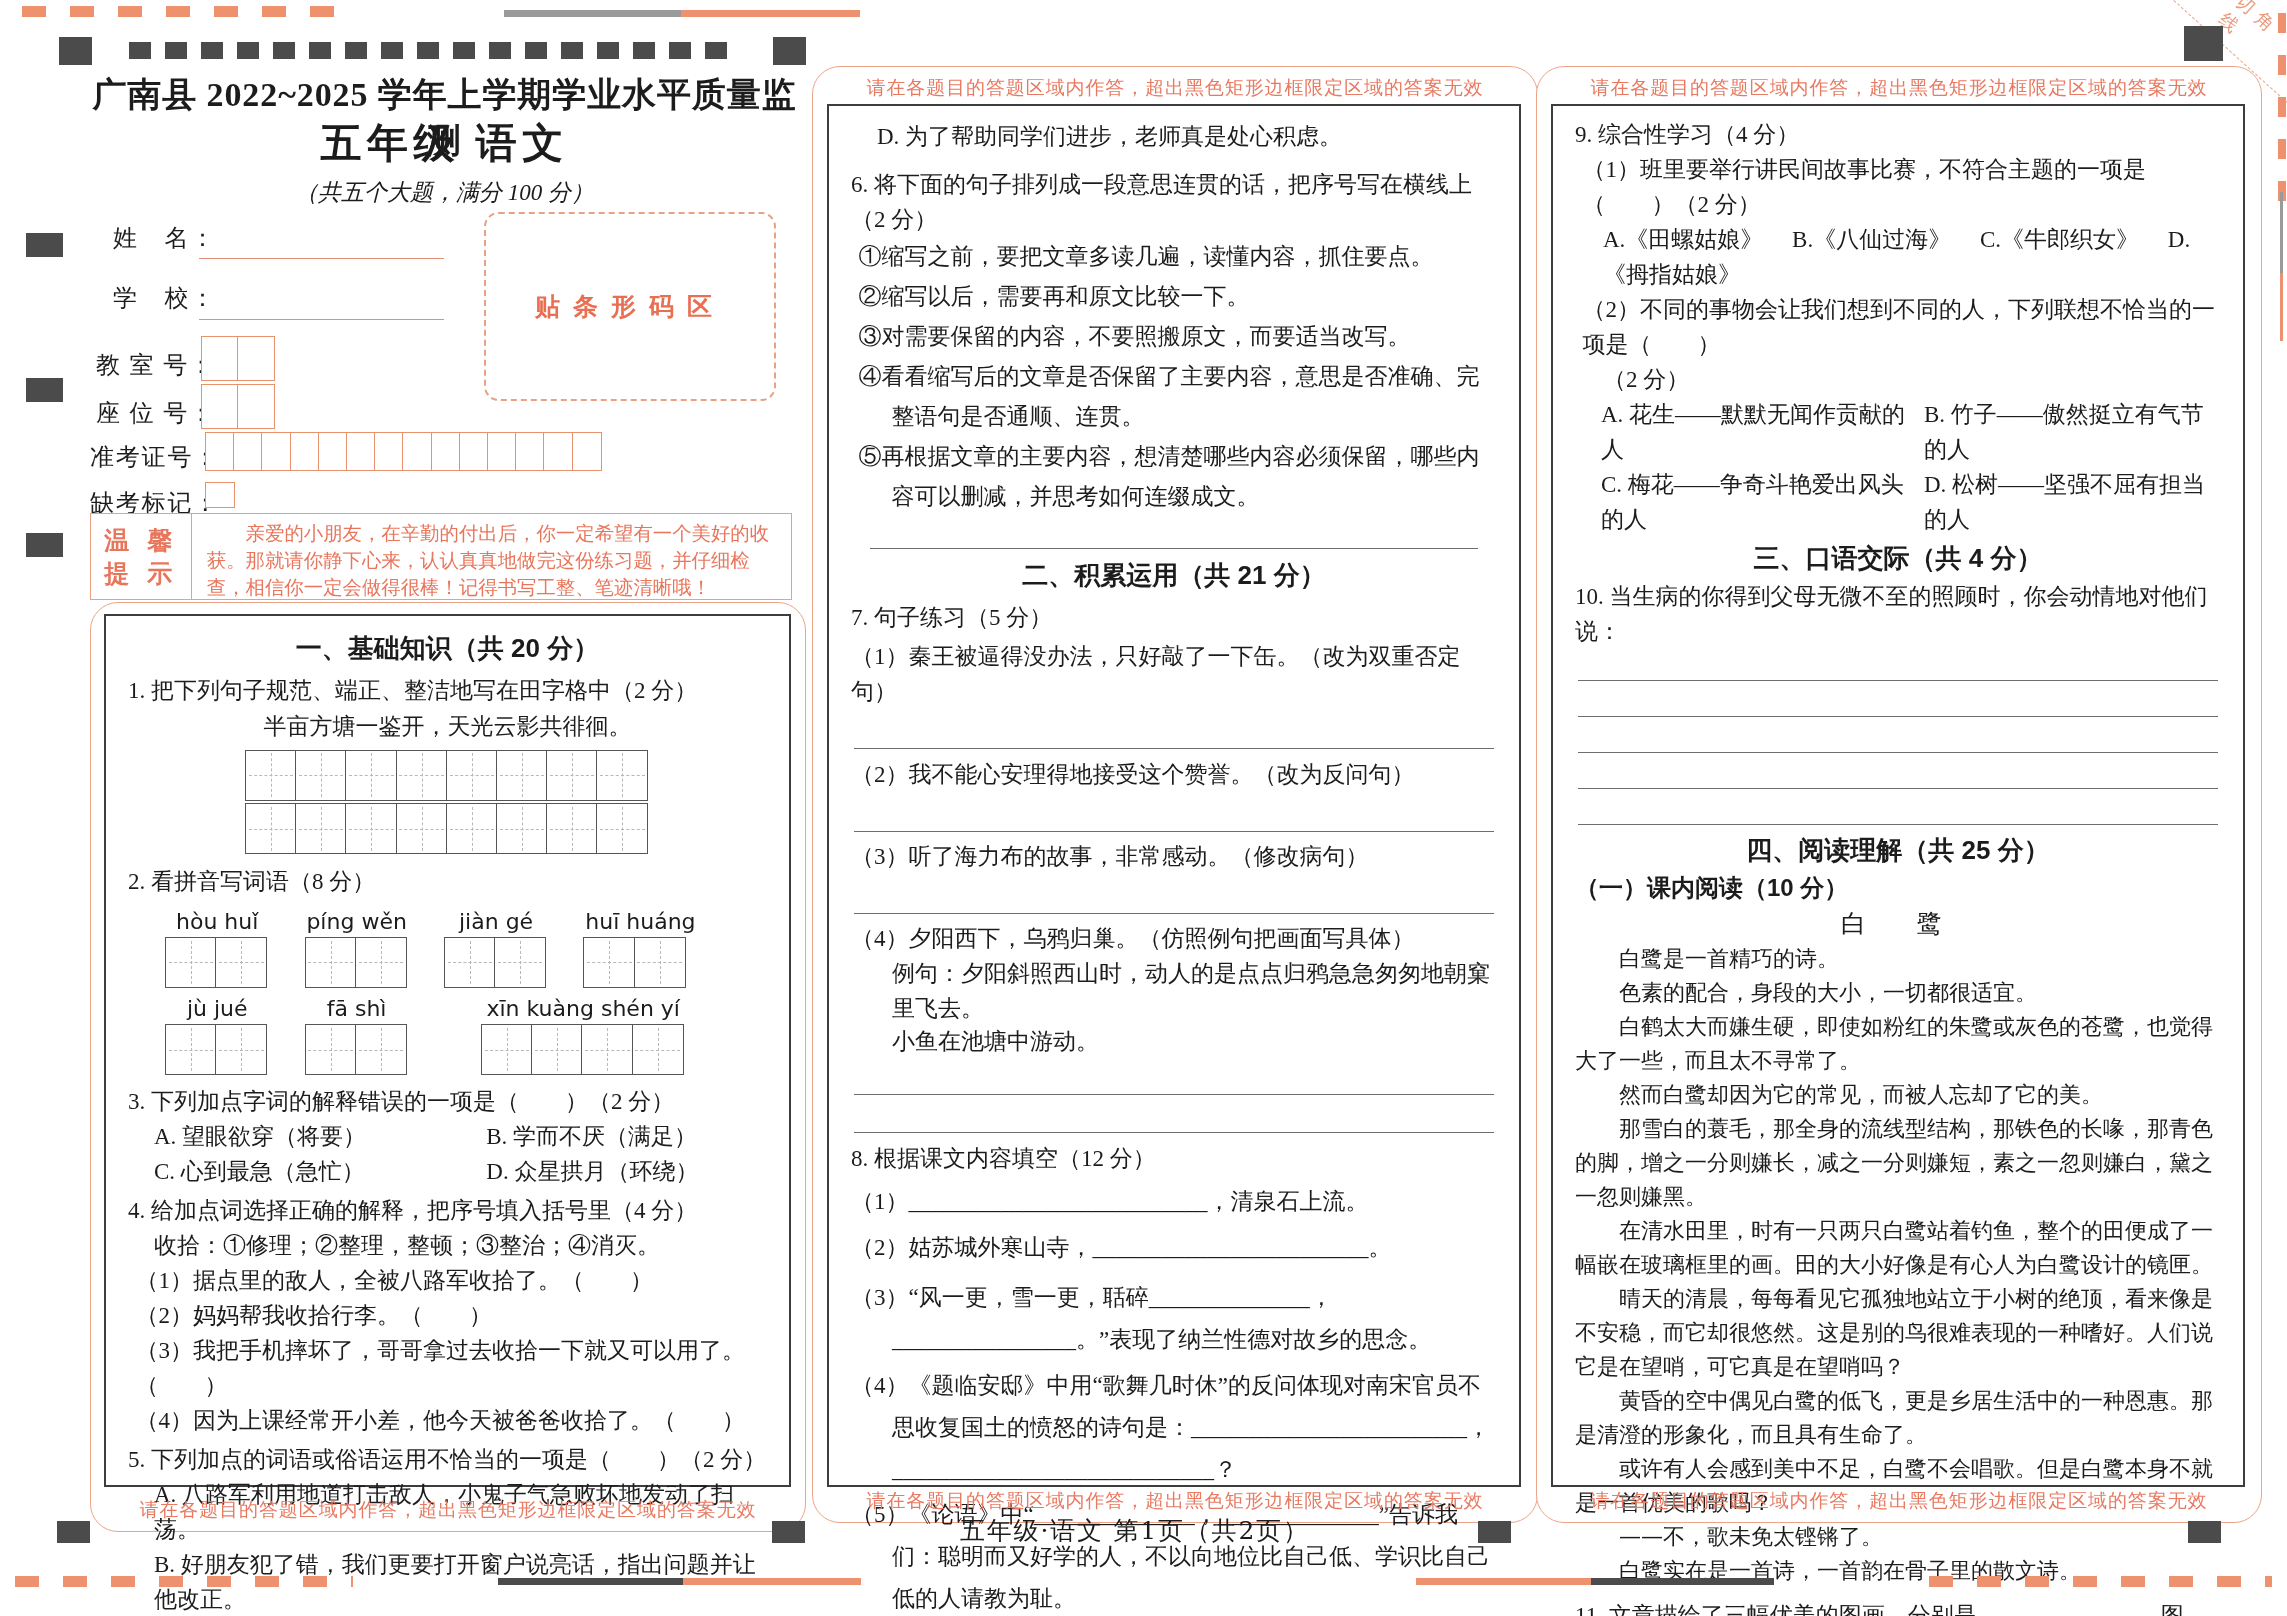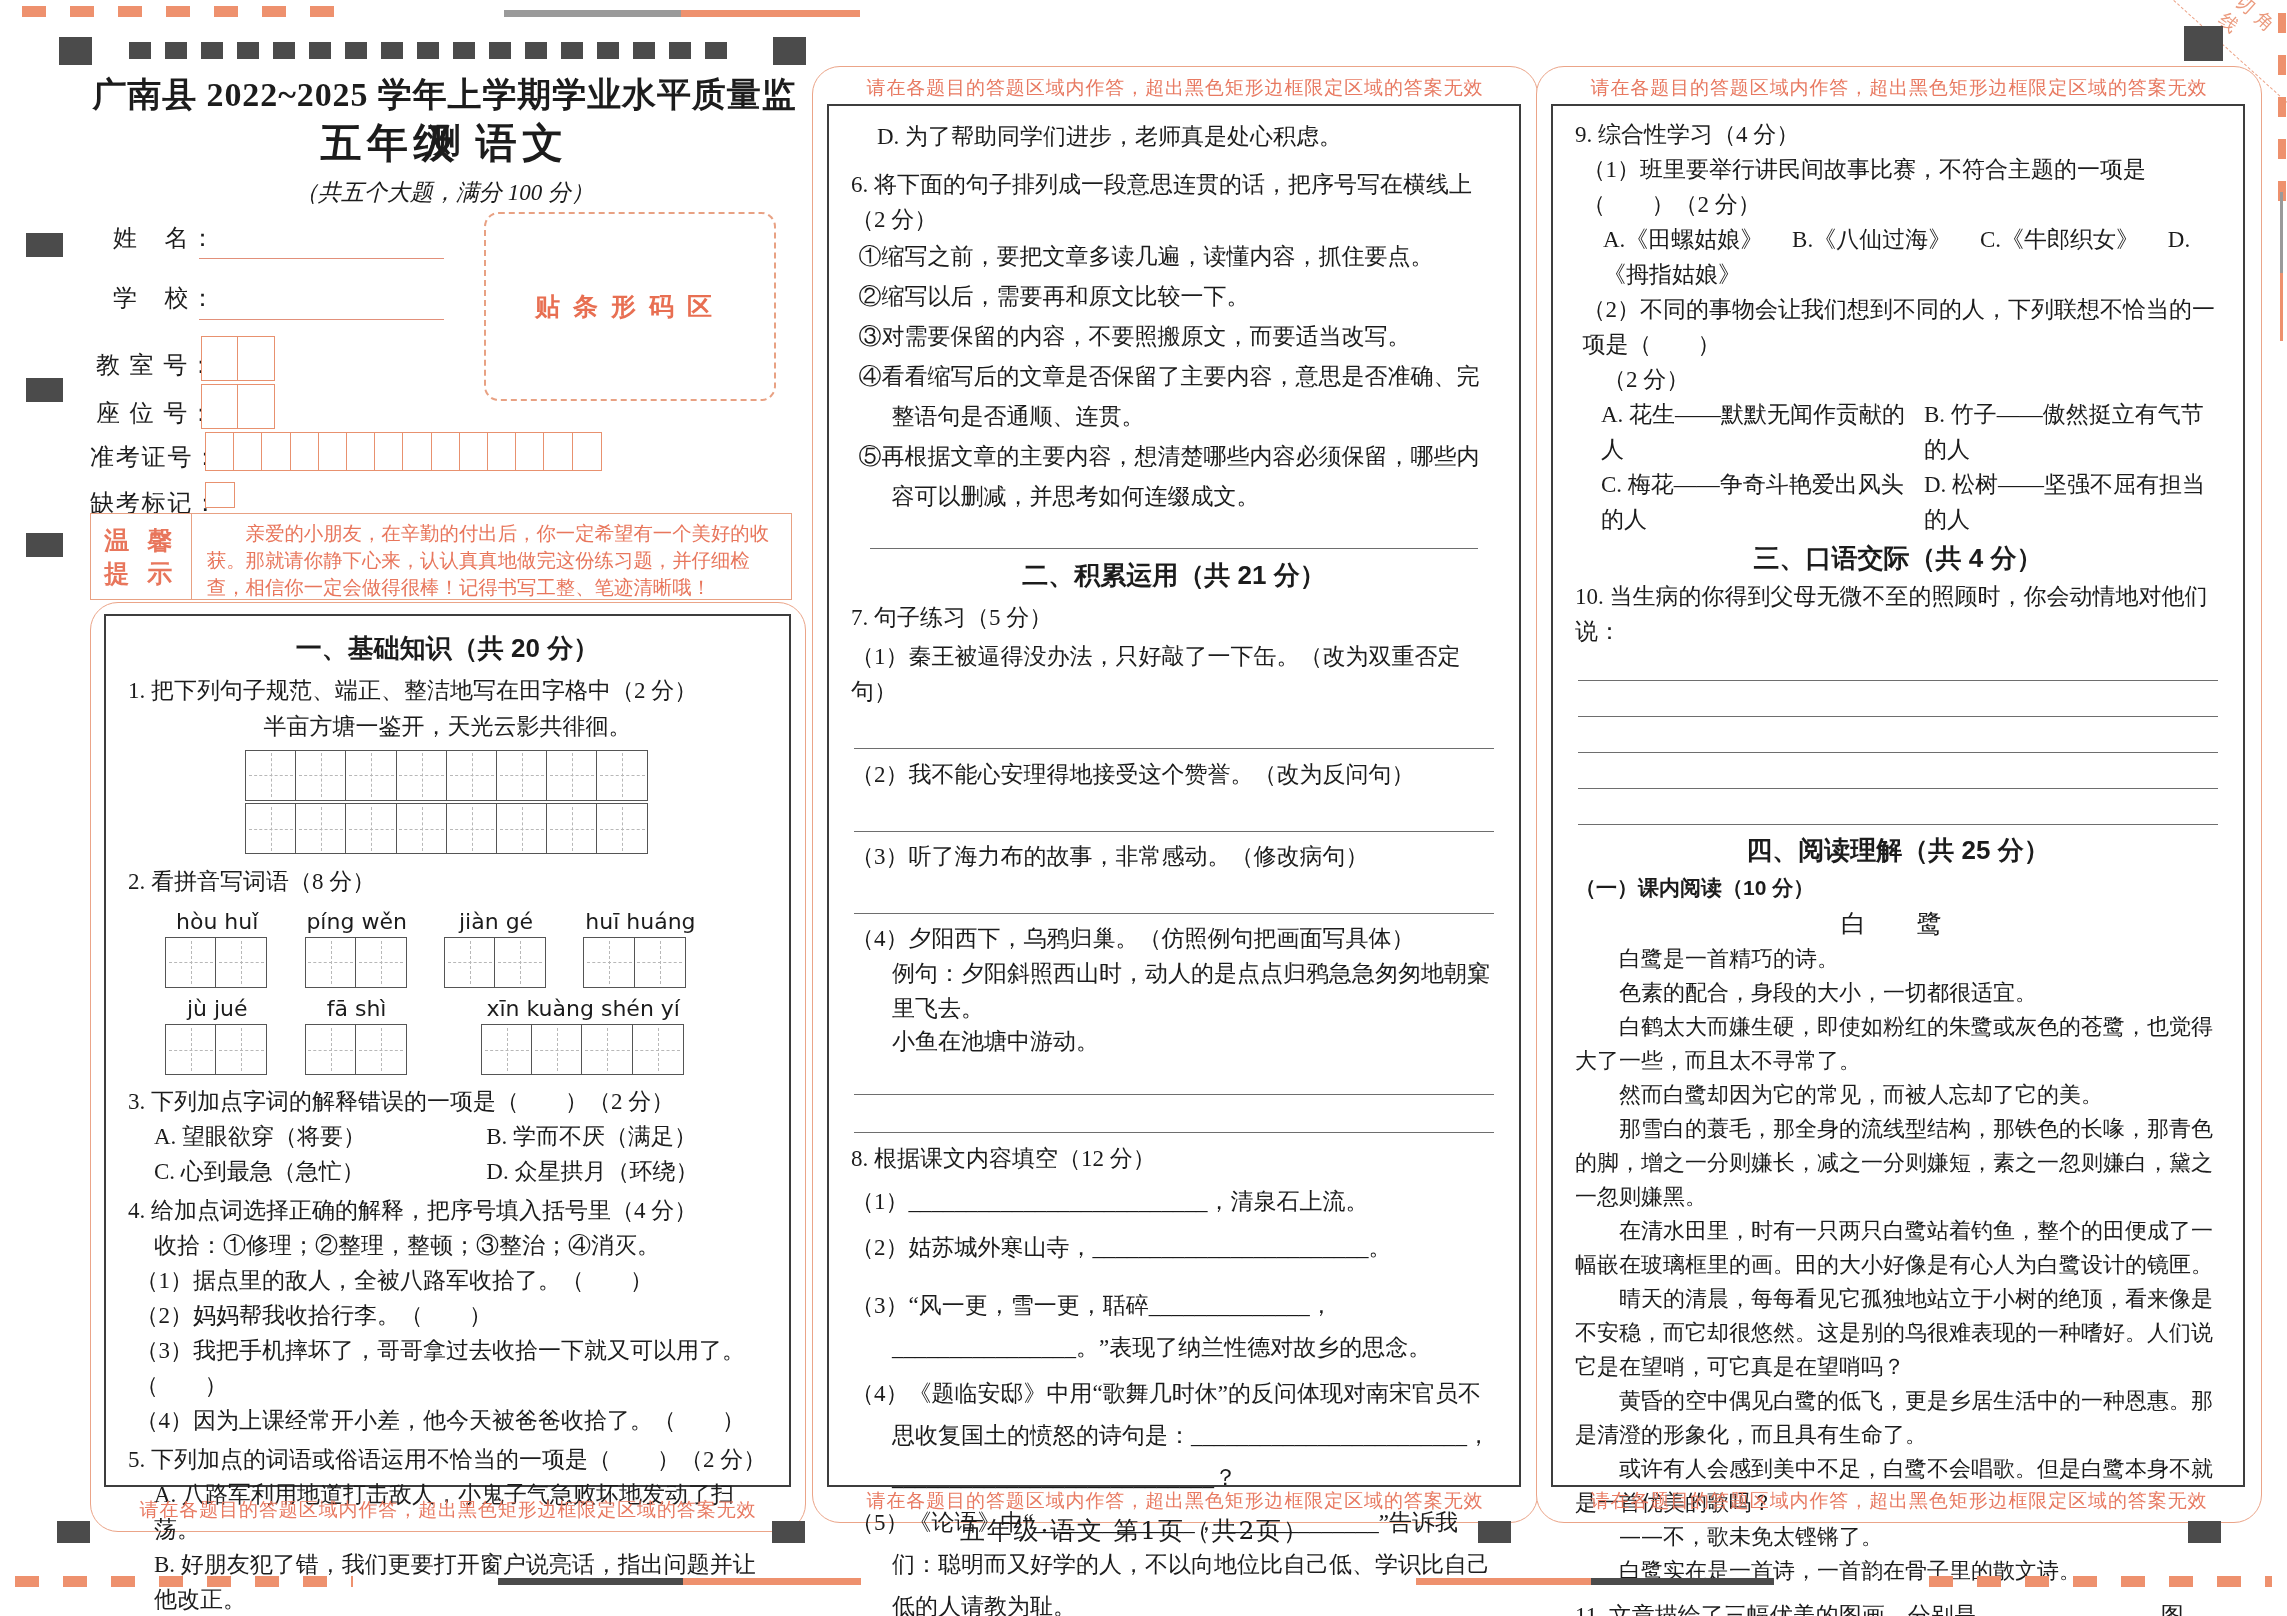--- a/index.html
+++ b/index.html
@@ -279,21 +279,21 @@
       <div class="qline" style="margin-top:5.5px;">（3）听了海力布的故事，非常感动。（修改病句）</div>
       <div class="rule full" style="margin-top:39px;"></div>
       <div class="qline" style="margin-top:5.5px;">（4）夕阳西下，乌鸦归巢。（仿照例句把画面写具体）</div>
       <div class="qline" style="padding-left:41px;font-family:'DejaVu Serif',serif;">例句：夕阳斜照西山时，动人的是点点归鸦急急匆匆地朝窠里飞去。</div>
       <div class="qline" style="padding-left:41px;font-family:Liberation Mono, monospace;">小鱼在池塘中游动。</div>
       <div class="rule full" style="margin-top:33px;"></div>
       <div class="rule full" style="margin-top:37px;"></div>
       <div class="qline" style="margin-top:5.5px;">8. 根据课文内容填空（12 分）</div>
       <div class="hang2" style="margin-top:5.5px;">（1）__________________________，清泉石上流。</div>
       <div class="hang2" style="margin-top:3.7px;">（2）姑苏城外寒山寺，________________________。</div>
-      <div class="hang2" style="margin-top:16px;">（3）“风一更，雪一更，聒碎______________，________________。”表现了纳兰性德对故乡的思念。</div>
+      <div class="hang2" style="margin-top:8px;">（3）“风一更，雪一更，聒碎______________，________________。”表现了纳兰性德对故乡的思念。</div>
       <div class="hang2" style="margin-top:3.7px;">（4）《题临安邸》中用“歌舞几时休”的反问体现对南宋官员不思收复国土的愤怒的诗句是：________________________，____________________________？</div>
       <div class="hang2" style="margin-top:3.7px;">（5）《论语》中“______________，______________”告诉我们：聪明而又好学的人，不以向地位比自己低、学识比自己低的人请教为耻。</div>
 
     </div>
   </div>
   <div class="warn bot">请在各题目的答题区域内作答，超出黑色矩形边框限定区域的答案无效</div>
 </div>
 
 <div class="colwrap" style="left:1536px;top:66px;width:724px;height:1455px;">
   <div class="warn top">请在各题目的答题区域内作答，超出黑色矩形边框限定区域的答案无效</div>
@@ -313,21 +313,21 @@
         <div class="o2">D. 松树——坚强不屈有担当的人</div>
       </div>
       <div class="h-sec" style="margin:3.7px 0;">三、口语交际（共 4 分）</div>
       <div class="qline">10. 当生病的你得到父母无微不至的照顾时，你会动情地对他们说：</div>
       <div class="rule full" style="margin-top:31px;"></div>
       <div class="rule full" style="margin-top:35px;"></div>
       <div class="rule full" style="margin-top:35px;"></div>
       <div class="rule full" style="margin-top:35px;"></div>
       <div class="rule full" style="margin-top:35px;"></div>
       <div class="h-sec" style="margin:7.4px 0 1.8px 0;">四、阅读理解（共 25 分）</div>
-      <div class="qline" style="font-weight:bold;font-family:'Liberation Sans',sans-serif;font-size:21px;">（一）课内阅读（10 分）</div>
+      <div class="qline" style="font-weight:bold;font-family:'Liberation Sans',sans-serif;font-size:24px;">（一）课内阅读（10 分）</div>
       <div class="ptitle">白　鹭</div>
       <div class="passage">
         <p>白鹭是一首精巧的诗。</p>
         <p>色素的配合，身段的大小，一切都很适宜。</p>
         <p>白鹤太大而嫌生硬，即使如粉红的朱鹭或灰色的苍鹭，也觉得大了一些，而且太不寻常了。</p>
         <p>然而白鹭却因为它的常见，而被人忘却了它的美。</p>
         <p>那雪白的蓑毛，那全身的流线型结构，那铁色的长喙，那青色的脚，增之一分则嫌长，减之一分则嫌短，素之一忽则嫌白，黛之一忽则嫌黑。</p>
         <p>在清水田里，时有一只两只白鹭站着钓鱼，整个的田便成了一幅嵌在玻璃框里的画。田的大小好像是有心人为白鹭设计的镜匣。</p>
         <p>晴天的清晨，每每看见它孤独地站立于小树的绝顶，看来像是不安稳，而它却很悠然。这是别的鸟很难表现的一种嗜好。人们说它是在望哨，可它真是在望哨吗？</p>
         <p>黄昏的空中偶见白鹭的低飞，更是乡居生活中的一种恩惠。那是清澄的形象化，而且具有生命了。</p>

